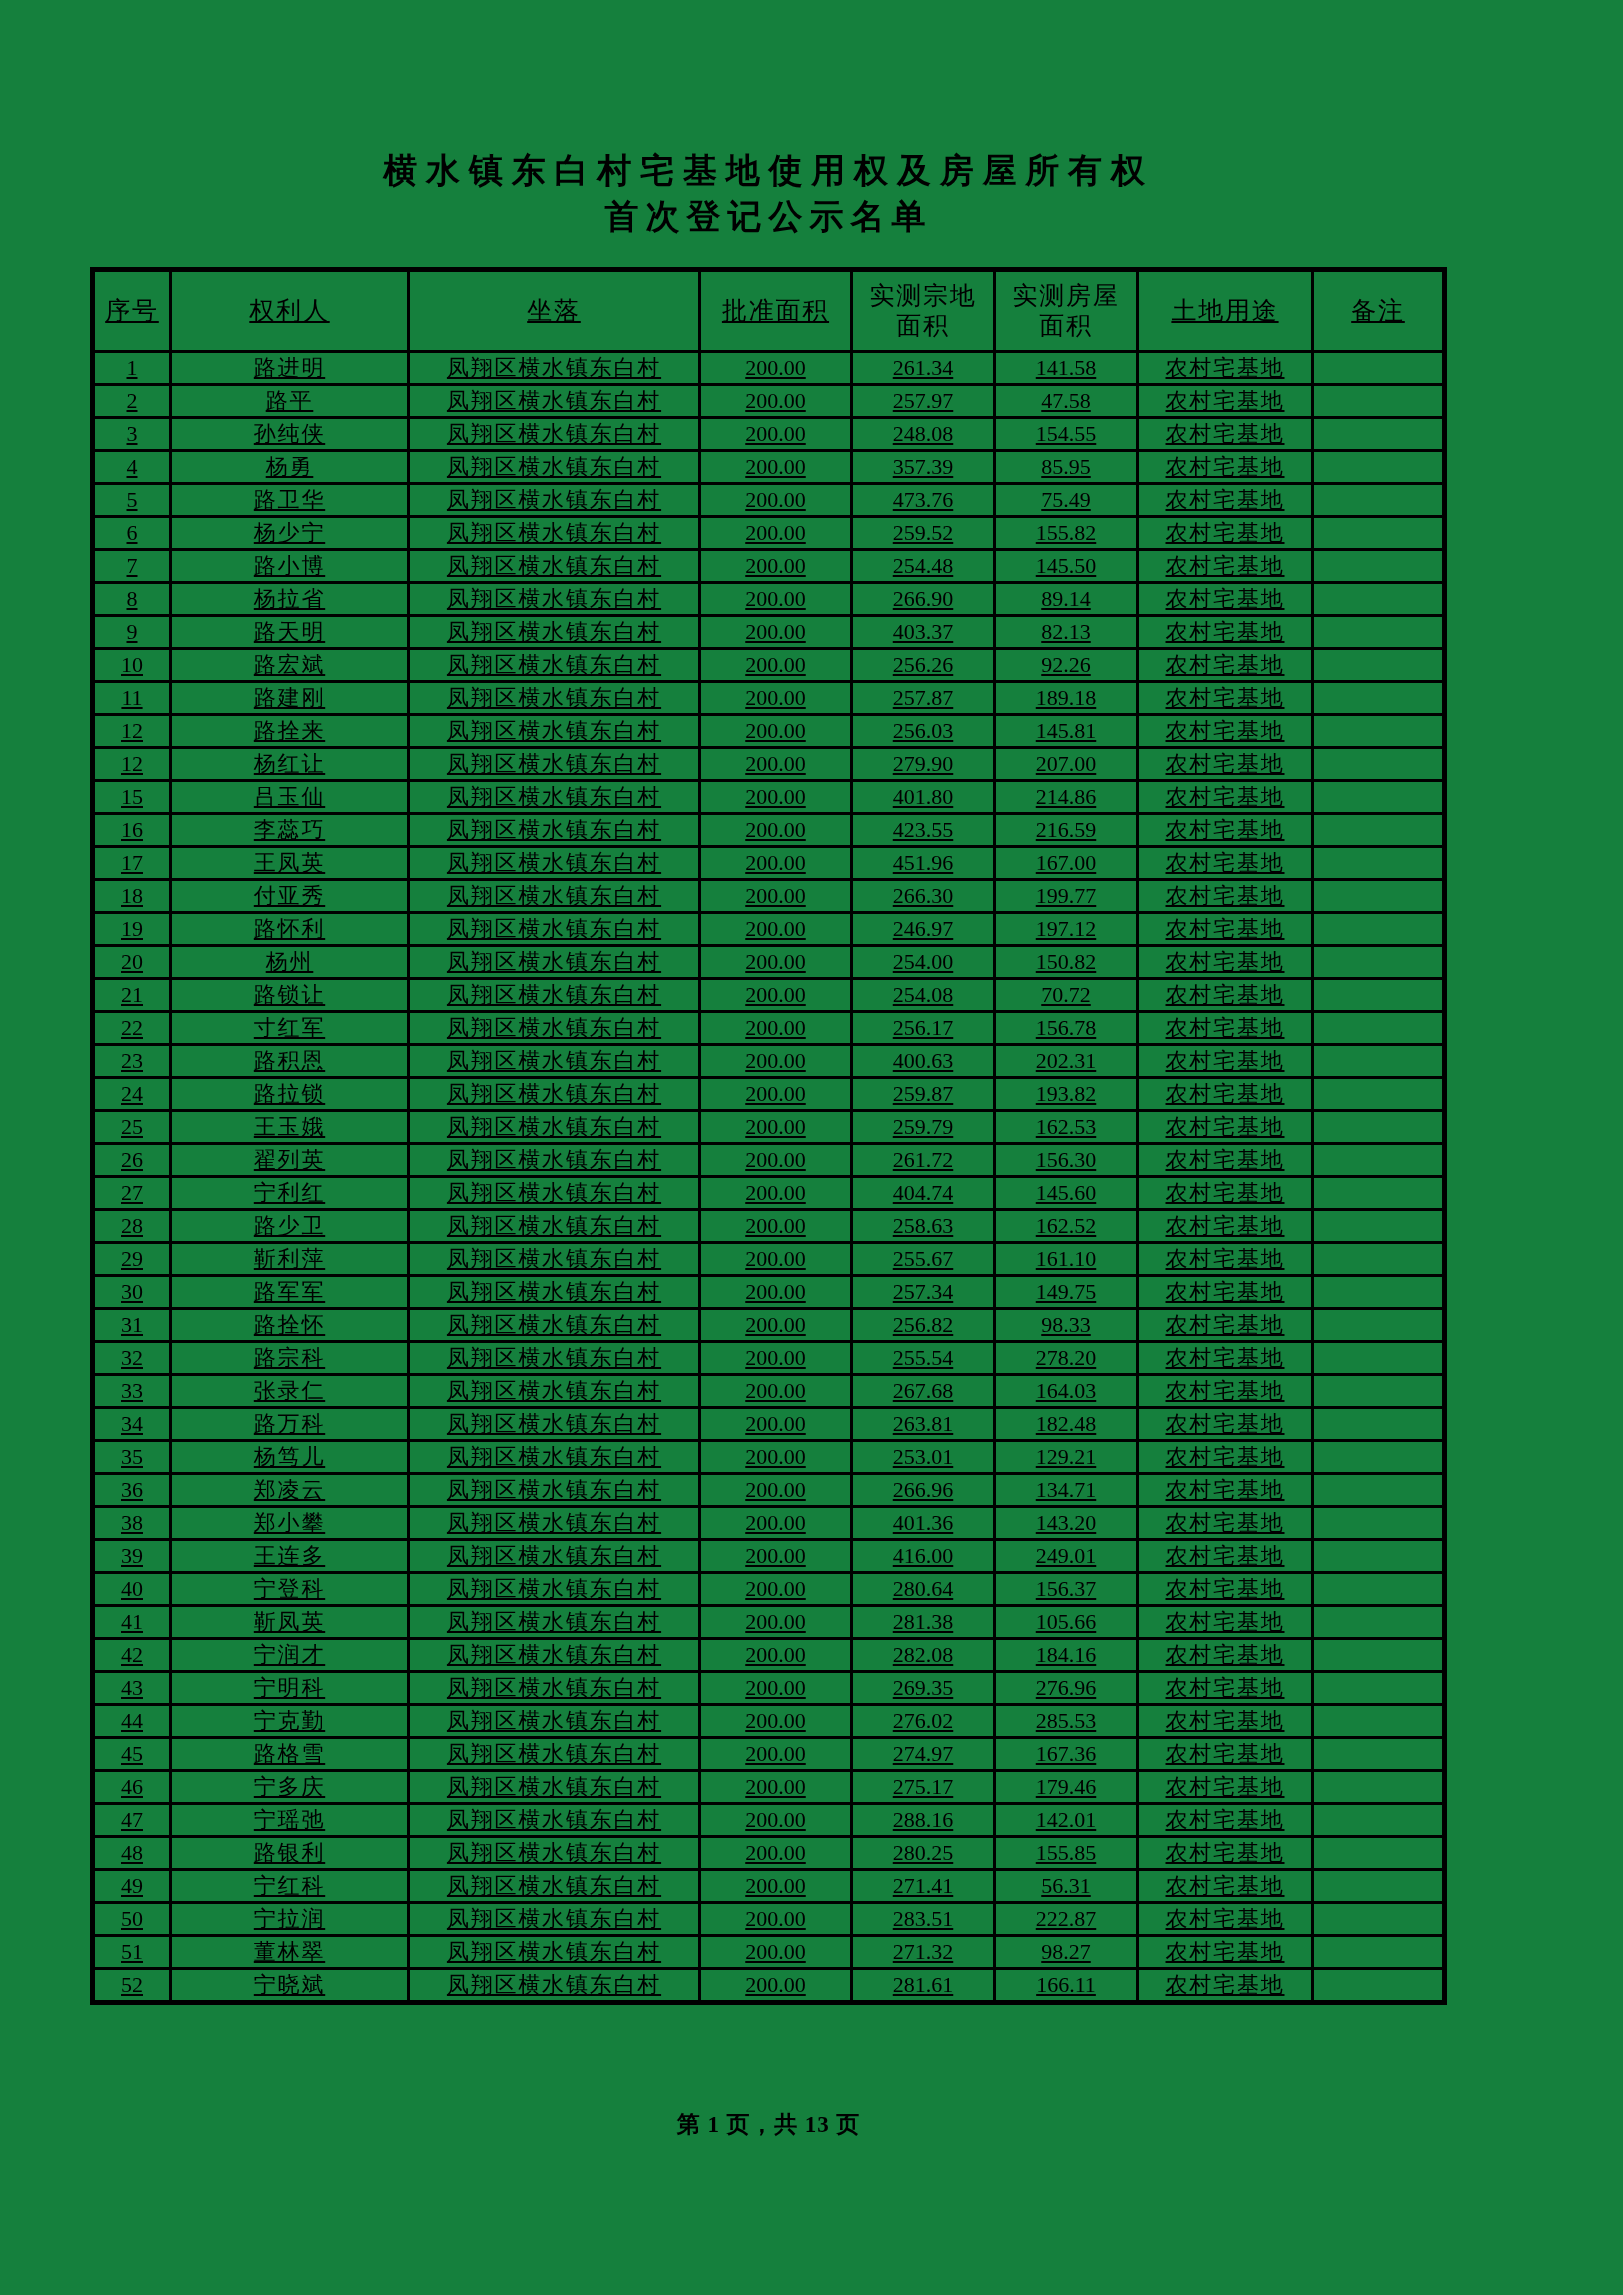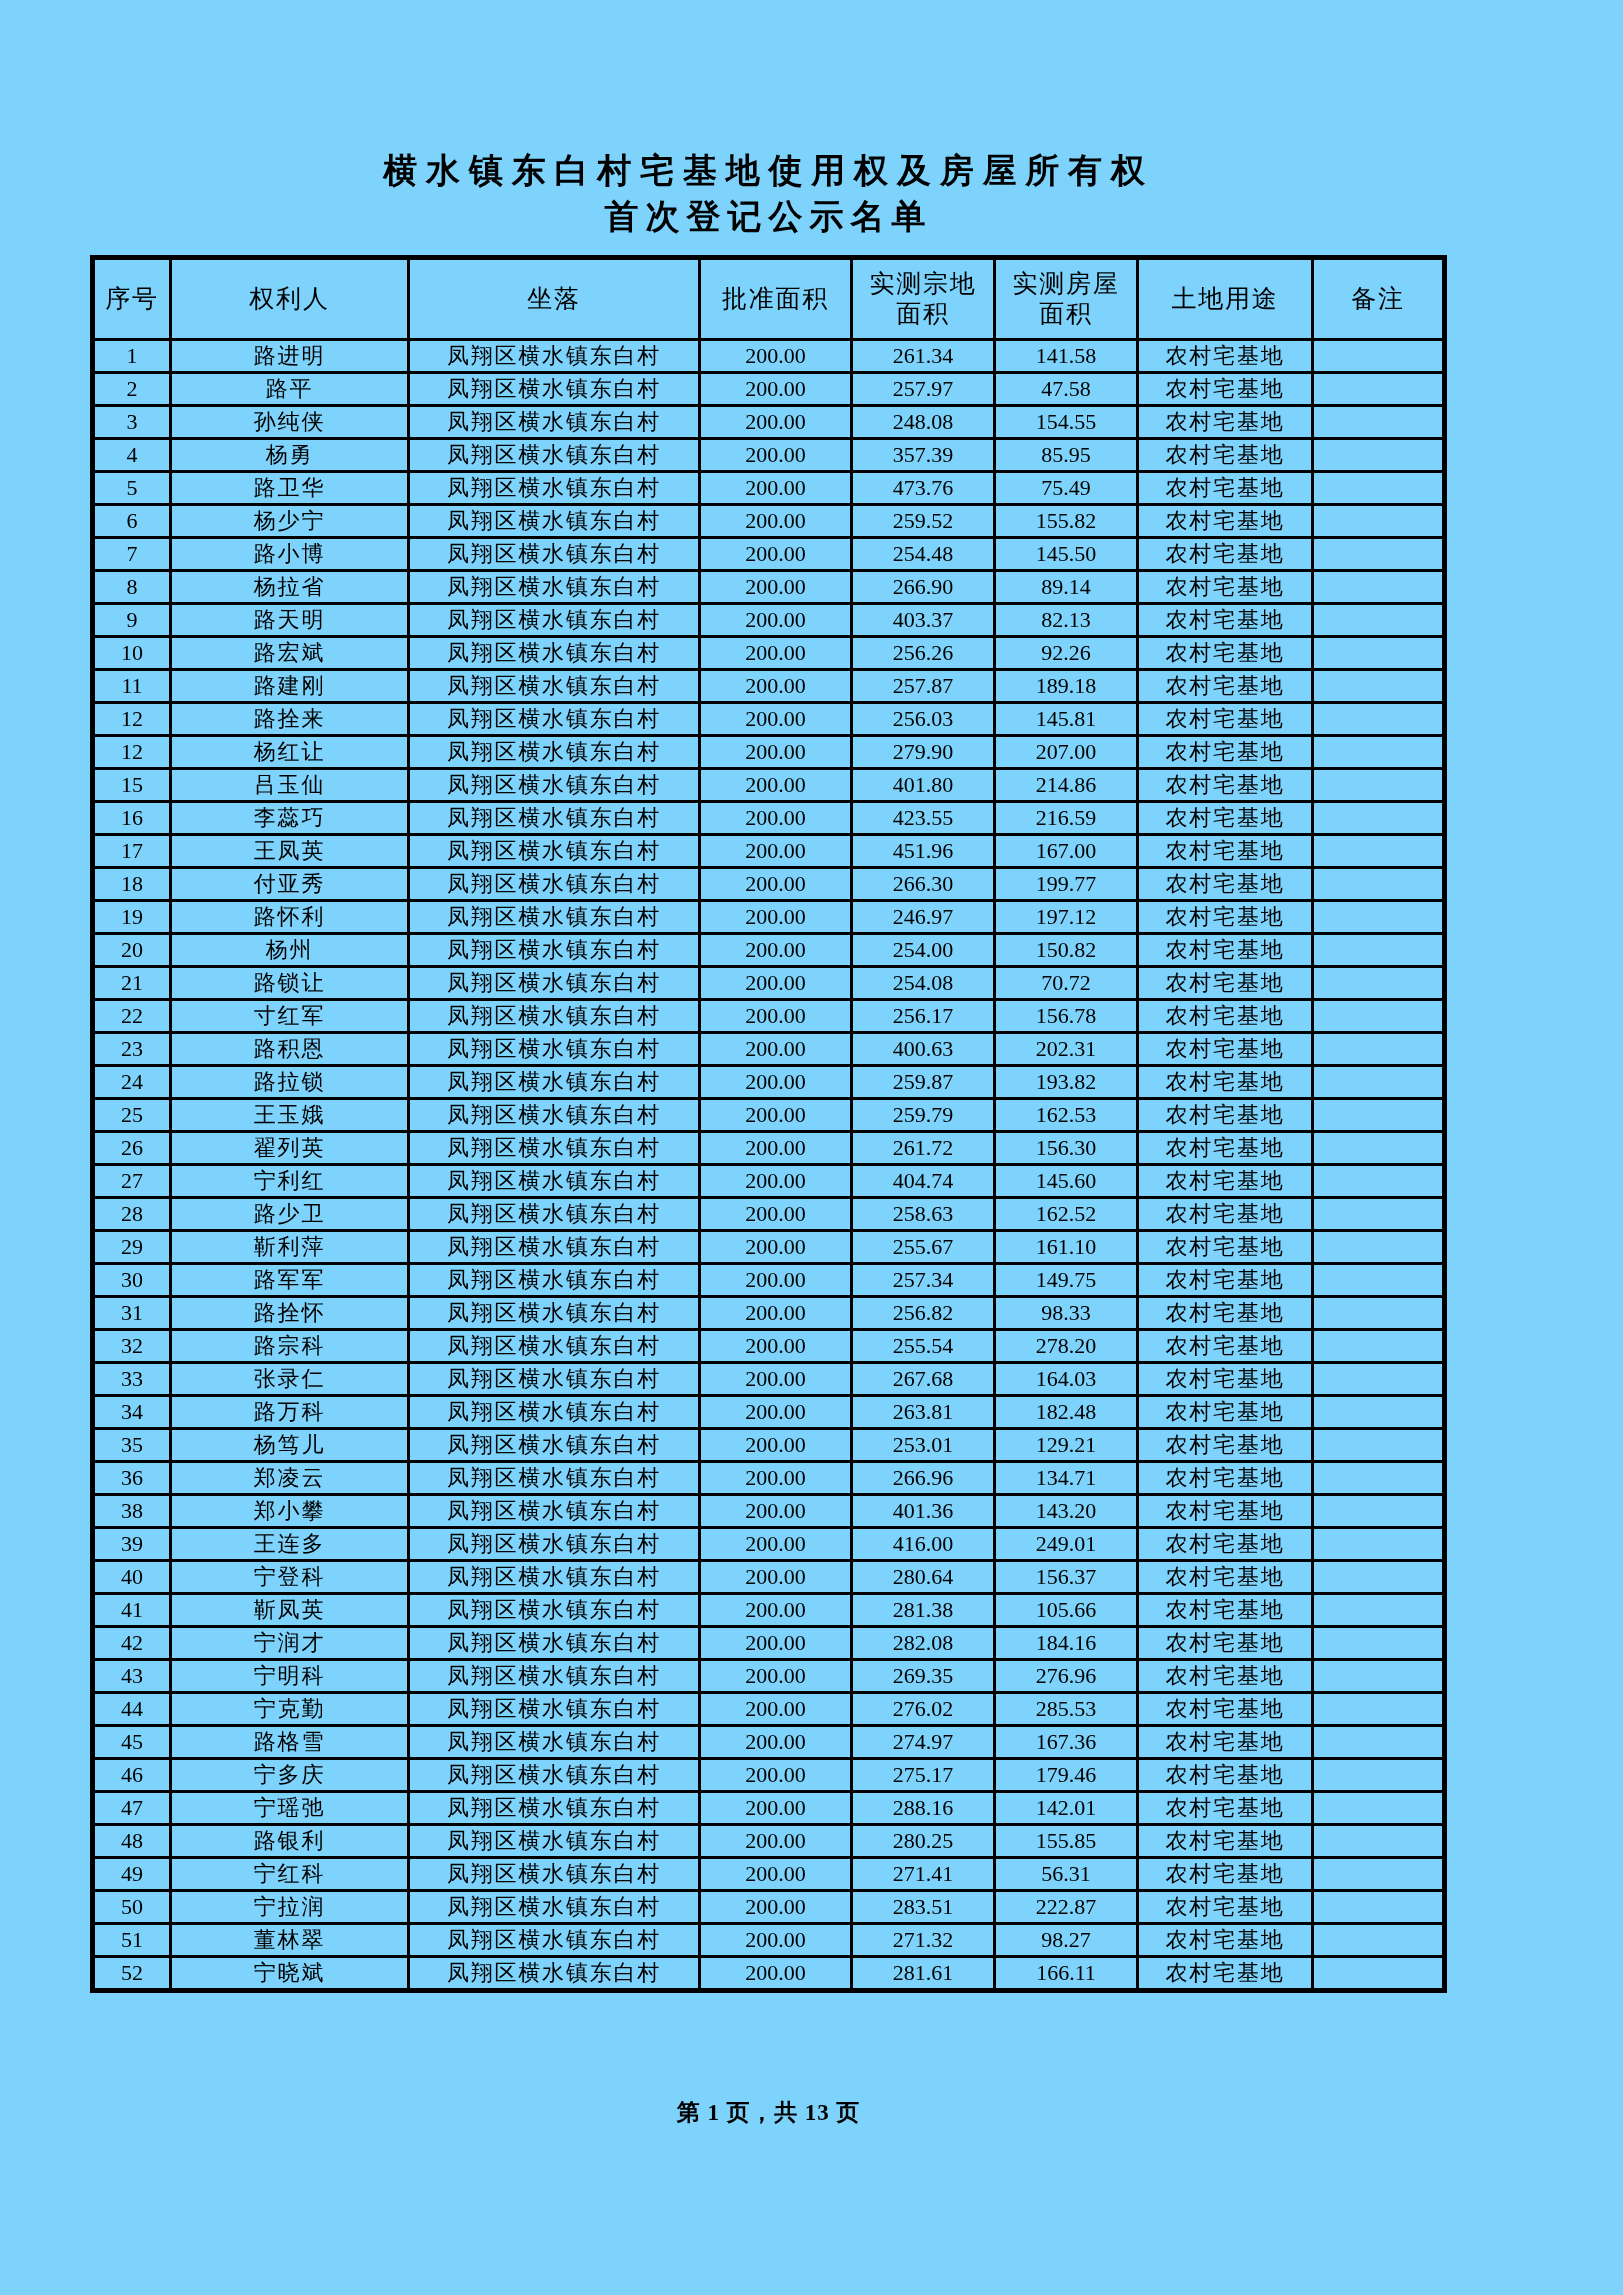--- a/index.html
+++ b/index.html
@@ -1,32 +1,33 @@
 <!DOCTYPE html>
 <html style="font-size:14px"><head>
 <meta charset="utf-8">
 <style>
   html,body{margin:0;padding:0;background:#e8e8e8;}
   .doc{
     width:1623px;height:2295px;box-sizing:border-box;
-    margin:0 auto;background:#7dd3fc;color:#000;
+    margin:0 auto;background:#15803d;color:#000;
     padding:150px 177px 0 90px;
     font-family:"Liberation Serif","DejaVu Serif",serif;
   }
   .title-block{width:1357px;text-align:center;}
   .title-line{
     font-family:"Liberation Sans","DejaVu Sans",sans-serif;
     font-weight:700;font-size:34px;line-height:1.2;white-space:nowrap;
   }
   .title-l1{letter-spacing:8.8px;}
   .title-l2{letter-spacing:7px;margin-top:5.3px;}
   table.roster{
     border-collapse:collapse;table-layout:fixed;
-    width:1357px;margin-top:18px;
+    width:1357px;margin-top:30px;
     border:5.3px solid #000;
+    text-decoration:underline;
   }
   .roster th,.roster td{
     border:3.5px solid #000;
     text-align:center;vertical-align:middle;
     padding:0;overflow:hidden;
   }
   .roster th{
     height:78px;font-size:25px;font-weight:400;
     letter-spacing:1.8px;line-height:1.18;
   }

